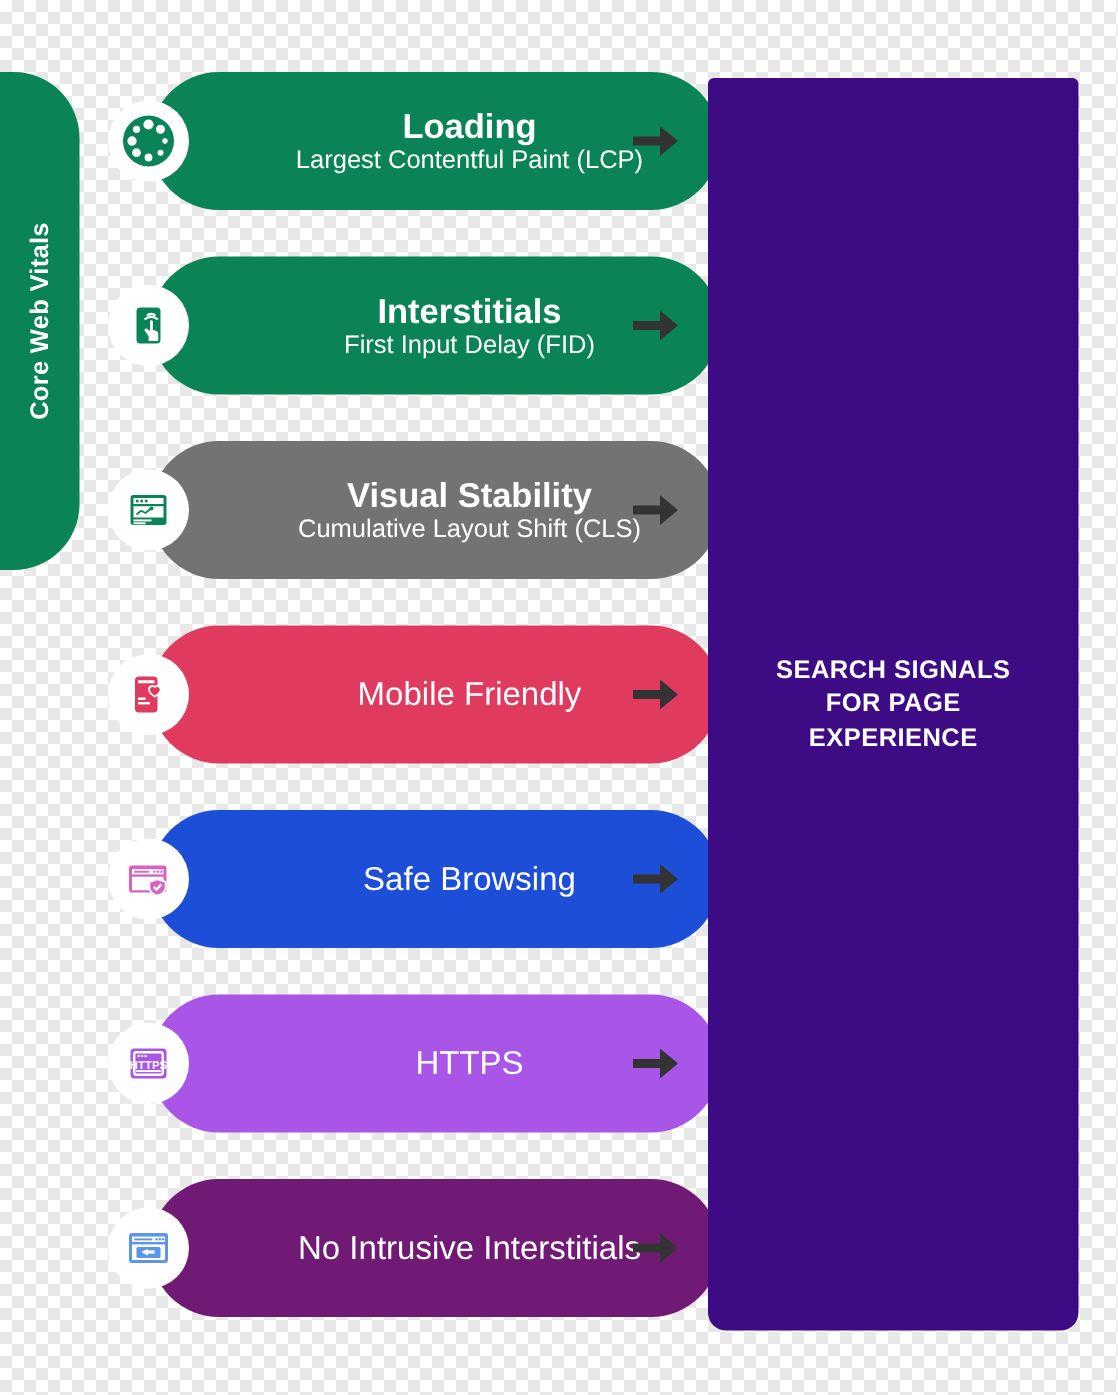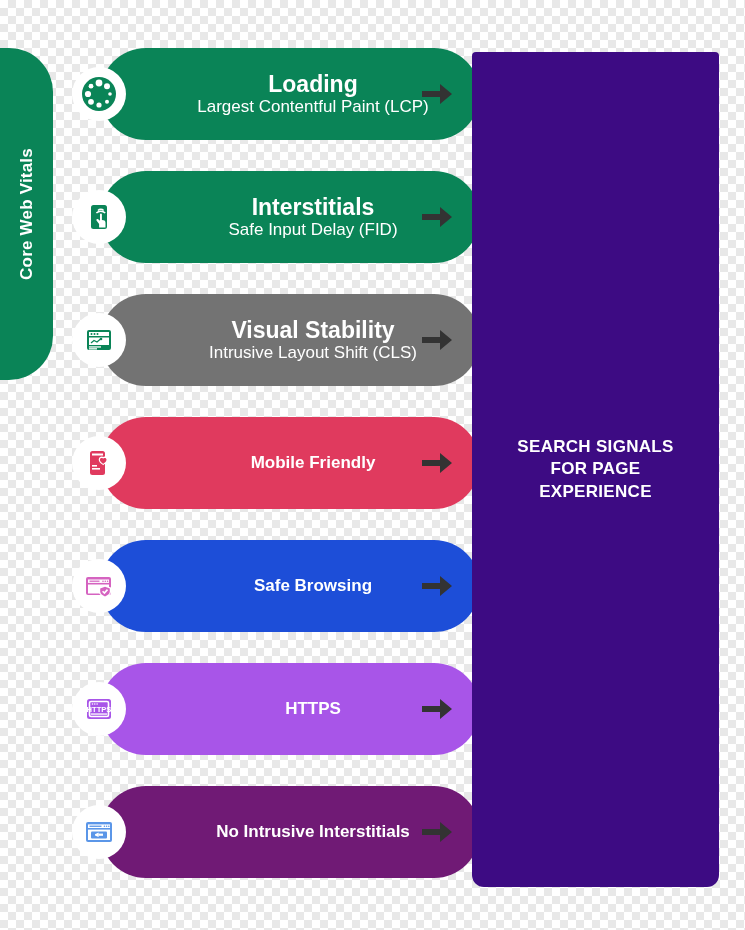--- a/index.html
+++ b/index.html
@@ -29,21 +29,21 @@
   
   .row{position:absolute;left:72px;height:92px;display:flex;align-items:center;}
   .pill{
     position:absolute;left:28px;top:0;width:380px;height:92px;
     border-radius:46px;display:flex;align-items:center;justify-content:center;
     box-sizing:border-box;padding-left:62px;padding-right:16px;
   }
   .pill-text{text-align:center;line-height:1.16;color:#ffffff;}
   .t1{font-size:23px;font-weight:bold;display:block;}
   .t2{font-size:17px;font-weight:normal;display:block;}
-  .single{font-size:17px;font-weight:bold;display:block;}
+  .single{font-size:22px;font-weight:normal;display:block;}
 
   .badge{
     position:absolute;left:0;top:19px;width:54px;height:54px;border-radius:50%;
     background:#ffffff;display:flex;align-items:center;justify-content:center;z-index:3;
   }
   .badge svg{display:block;}
 
   .arrow{position:absolute;left:348px;top:30px;width:34px;height:32px;}
 
   
@@ -89,21 +89,21 @@
     <svg width="34" height="32" viewBox="0 0 34 32">
       <path d="M2 13 H20 V6 L32 16 L20 26 V19 H2 Z" fill="#333333"></path>
     </svg>
   </div>
 </div>
 
 <div class="row" id="row-1" style="top:171px">
   <div class="pill" style="background:#0a8457">
     <div class="pill-text">
       <span class="t1">Interstitials</span>
-      <span class="t2">Safe Input Delay (FID)</span>
+      <span class="t2">First Input Delay (FID)</span>
     </div>
   </div>
   <div class="badge">
     <svg width="40" height="40" viewBox="0 0 40 40">
       <rect x="12" y="8" width="16" height="24" rx="2.5" fill="#0a8457"></rect>
       <path d="M19 13.5 a4 4 0 0 1 5.6 0" fill="none" stroke="#fff" stroke-width="1.6"></path>
       <path d="M17.4 16 a6.4 6.4 0 0 1 8.8 0" fill="none" stroke="#fff" stroke-width="1.6"></path>
       <path d="M21 17.5 v6.2 l-2.1-1.6 c-.9-.6-2 .5-1.4 1.4 l2.6 3.6 v3.3 h6.4 v-4.4 c0-1.6-.6-2.4-2-2.7 l-1.6-.3 v-5.5 a.95.95 0 0 0-1.9 0 z" fill="#fff"></path>
     </svg>
   </div>
@@ -111,21 +111,21 @@
     <svg width="34" height="32" viewBox="0 0 34 32">
       <path d="M2 13 H20 V6 L32 16 L20 26 V19 H2 Z" fill="#333333"></path>
     </svg>
   </div>
 </div>
 
 <div class="row" id="row-2" style="top:294px">
   <div class="pill" style="background:#737373">
     <div class="pill-text">
       <span class="t1">Visual Stability</span>
-      <span class="t2">Intrusive Layout Shift (CLS)</span>
+      <span class="t2">Cumulative Layout Shift (CLS)</span>
     </div>
   </div>
   <div class="badge">
     <svg width="40" height="40" viewBox="0 0 40 40">
       <rect x="8" y="10" width="24" height="20" rx="2" fill="#0a8457"></rect>
       <rect x="10" y="12" width="20" height="4" fill="#fff"></rect>
       <circle cx="12.5" cy="14" r="1" fill="#0a8457"></circle>
       <circle cx="15.5" cy="14" r="1" fill="#0a8457"></circle>
       <circle cx="18.5" cy="14" r="1" fill="#0a8457"></circle>
       <rect x="10" y="17.5" width="20" height="7.5" fill="#fff"></rect>

